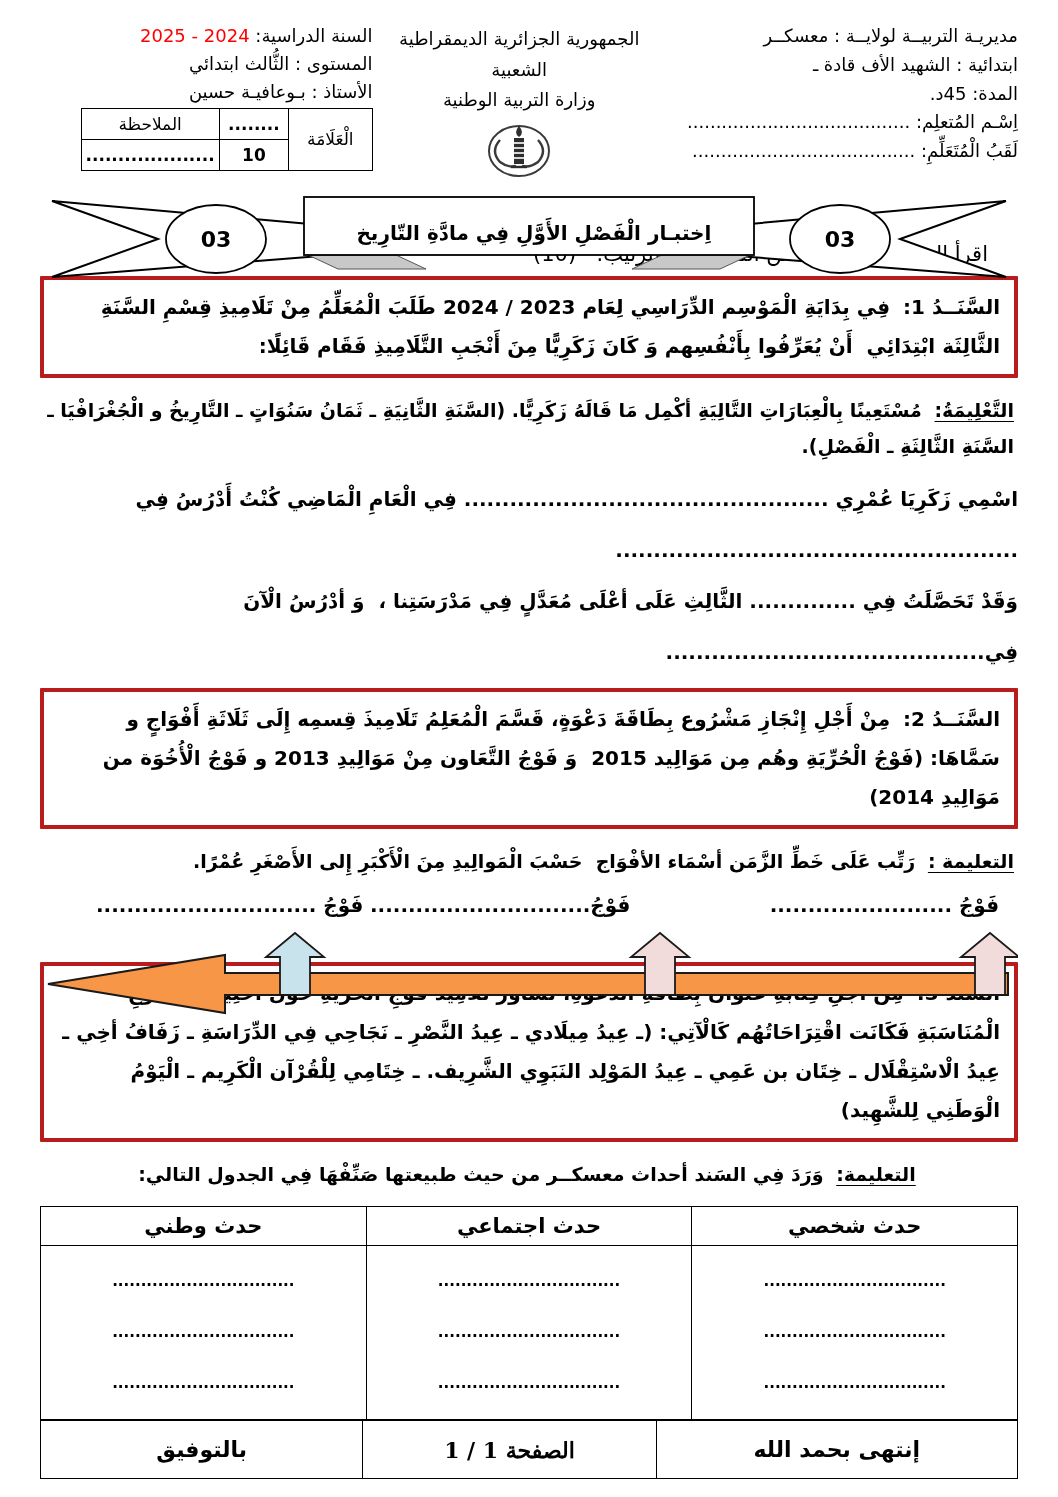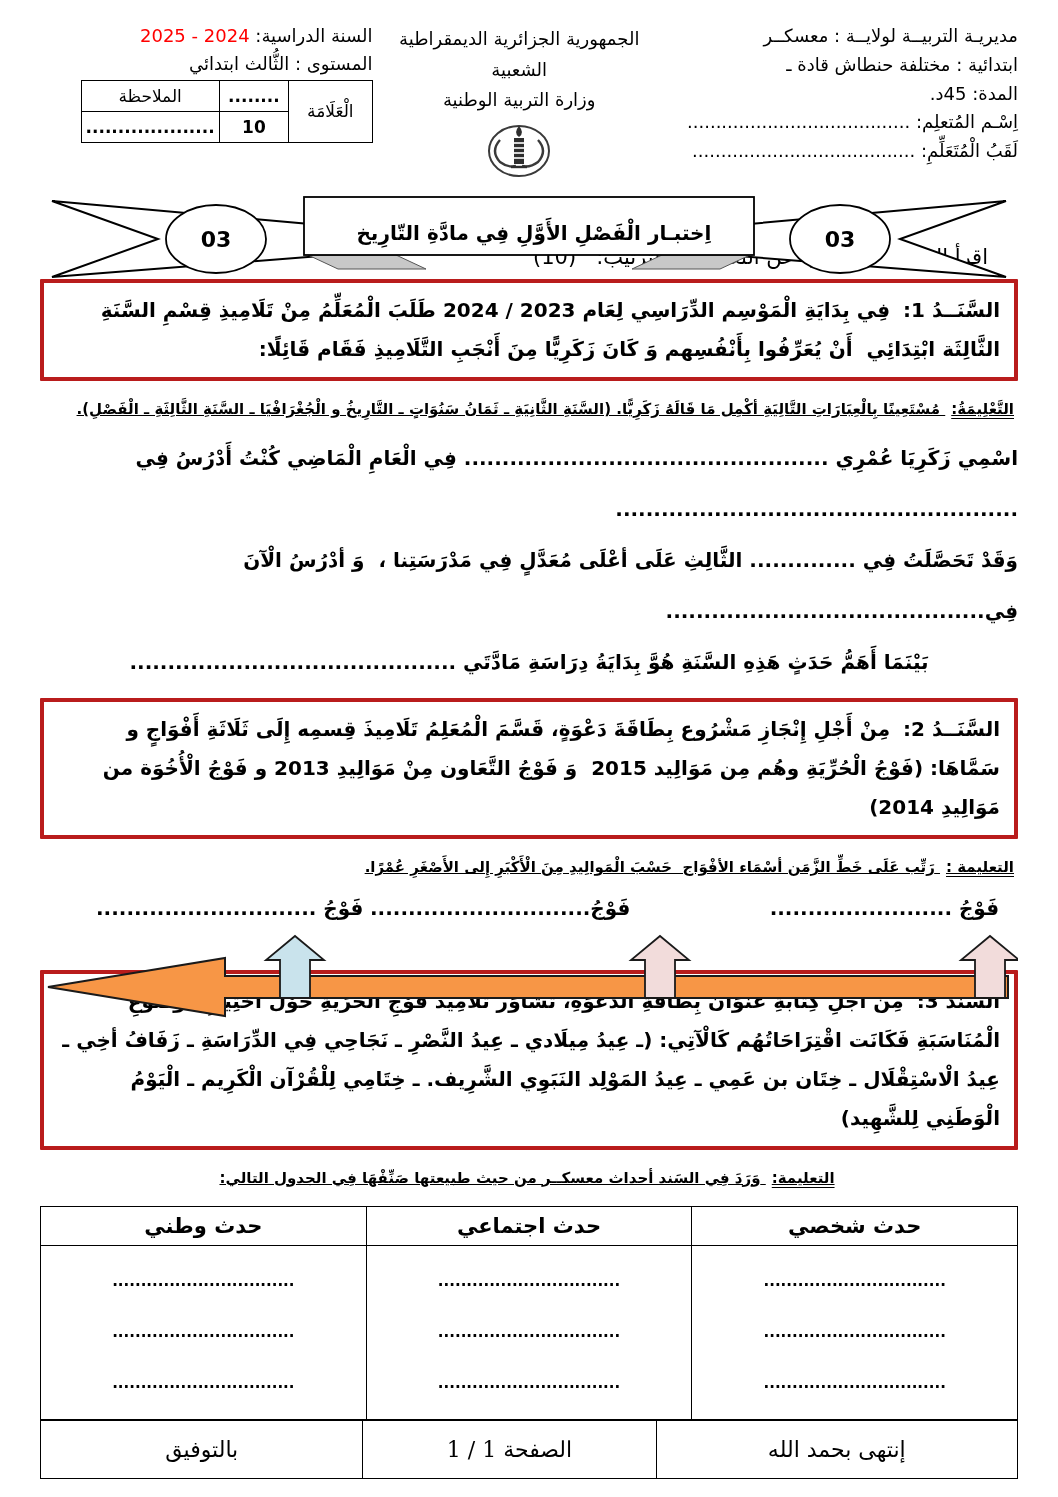--- a/index.html
+++ b/index.html
@@ -36,53 +36,53 @@
     font-size:20px;font-weight:600;
   }
   
   .instruction{margin:10px 30px 0 0;font-size:21px;}
   .sanad-box{
     border:4px solid #b91c1c;border-radius:1px;
     padding:8px 14px;margin-top:10px;
     font-size:20px;font-weight:bold;line-height:1.95;
   }
   .s-label{font-weight:bold;margin-inline-end:6px;}
-  .taalima{margin:14px 4px 0 0;font-size:15px;font-weight:bold;line-height:1.9;text-decoration:underline;}
+  .taalima{margin:14px 4px 0 0;font-size:19px;font-weight:bold;line-height:1.9;}
   .t-label{text-decoration:underline;text-underline-offset:4px;margin-inline-end:6px;}
   .fill-lines{margin-top:10px;font-size:20px;font-weight:bold;}
   .fill-line{line-height:2.55;}
   .fill-line.center{text-align:center;}
   
   .timeline{position:relative;width:978px;height:138px;margin-top:14px;}
   .tl-label{position:absolute;top:0;font-size:20px;font-weight:bold;white-space:nowrap;}
   .tl-label-right{right:19px;}
   .tl-label-mid{left:330px;}
   .tl-label-left{left:56px;}
   .timeline svg{position:absolute;top:32px;right:0;}
   
   .classify{border-collapse:collapse;width:100%;margin-top:14px;}
   .classify th{border:1.8px solid #000;font-size:21px;font-weight:bold;padding:7px 4px;}
   .classify td{border:1.8px solid #000;text-align:center;vertical-align:middle;padding:10px 4px;}
   .cell-dots{font-size:15px;font-weight:bold;line-height:3.4;}
   
   .footer{border-collapse:collapse;width:100%;margin-top:auto;}
-  .footer td{border:1.8px solid #000;height:58px;text-align:center;font-size:22px;font-weight:normal;}
+  .footer td{border:1.8px solid #000;height:58px;text-align:center;font-size:22px;font-weight:bold;}
   .f-end{width:37%;}
   .f-page{width:30%;font-family:"DejaVu Serif",serif;}
   .f-luck{width:33%;}
 </style>
 </head>
 <body>
 
 <div class="page">
 
   <div class="hdr">
     <div class="hdr-right">
       <div class="hdr-line">مديريـة التربيــة لولايــة : معسكــر</div>
-      <div class="hdr-line">ابتدائية : مختلفة حنطاش قادة ـ</div>
+      <div class="hdr-line">ابتدائية : الشهيد الأف قادة ـ</div>
       <div class="hdr-line">المدة: 45د.</div>
       <div class="hdr-line">
         <span>اِسْـم المُتعلِم:</span>
         <span class="dots">.......................................</span>
       </div>
       <div class="hdr-line">
         <span>لَقَبُ الْمُتَعَلِّمِ:</span>
         <span class="dots">.......................................</span>
       </div>
     </div>
@@ -105,20 +105,21 @@
         </svg>
       </div>
     </div>
 
     <div class="hdr-left">
       <div class="hdr-line">
         <span>السنة الدراسية:</span>
         <span class="red">2024 - 2025</span>
       </div>
       <div class="hdr-line">المستوى : الثُّالث ابتدائي</div>
+      <div class="hdr-line">الأستاذ : بـوعافيـة حسين</div>
       <table class="score-table">
         <tbody>
             <tr>
           <td class="st-mark" rowspan="2">الْعَلَامَة</td>
           <td class="st-dots">........</td>
           <td class="st-note-h">الملاحظة</td>
         </tr>
         <tr>
           <td class="st-total">10</td>
           <td class="st-note-dots">....................</td>
@@ -156,21 +157,20 @@
   </div>
 
   <p class="taalima">
     <span class="t-label">التَّعْلِيمَةُ:</span>
     <span>مُسْتَعِينًا بِالْعِبَارَاتِ التَّالِيَةِ أكْمِل مَا قَالَهُ زَكَرِيًّا. (السَّنَةِ الثَّانِيَةِ ـ ثَمَانُ سَنُوَاتٍ ـ التَّارِيخُ و الْجُغْرَافْيَا ـ السَّنَةِ الثَّالِثَةِ ـ الْفَصْلِ).</span>
   </p>
 
   <div class="fill-lines">
     <div class="fill-line">اسْمِي زَكَرِيَا عُمْرِي ................................................ فِي الْعَامِ الْمَاضِي كُنْتُ أَدْرُسُ فِي .....................................................</div>
     <div class="fill-line">وَقَدْ تَحَصَّلَتُ فِي .............. الثَّالِثِ عَلَى أعْلَى مُعَدَّلٍ فِي مَدْرَسَتِنا ، &nbsp;وَ أدْرُسُ الْآنَ فِي..........................................</div>
-    <div class="fill-line center">بَيْنَمَا أَهَمُّ حَدَثٍ هَذِهِ السَّنَةِ هُوَّ بِدَايَةُ دِرَاسَةِ مَادَّتَي ...........................................</div>
   </div>
 
   <div class="sanad-box">
     <span class="s-label">السَّنَــدُ 2:</span>
     <span>مِنْ أَجْلِ إِنْجَازِ مَشْرُوع بِطَاقَةَ دَعْوَةٍ، قَسَّمَ الْمُعَلِمُ تَلَامِيذَ قِسمِه إِلَى ثَلَاثَةِ أَفْوَاجٍ و سَمَّاهَا: (فَوْجُ الْحُرِّيَةِ وهُم مِن مَوَالِيد 2015 &nbsp;وَ فَوْجُ التَّعَاون مِنْ مَوَالِيدِ 2013 و فَوْجُ الْأُخُوَة من مَوَالِيدِ 2014)</span>
   </div>
 
   <p class="taalima">
     <span class="t-label">التعليمة :</span>
     <span>رَتِّب عَلَى خَطِّ الزَّمَن أسْمَاء الأفْوَاج &nbsp;حَسْبَ الْمَوالِيدِ مِنَ الْأَكْبَرِ إِلى الأَصْغَرِ عُمْرًا.</span>

